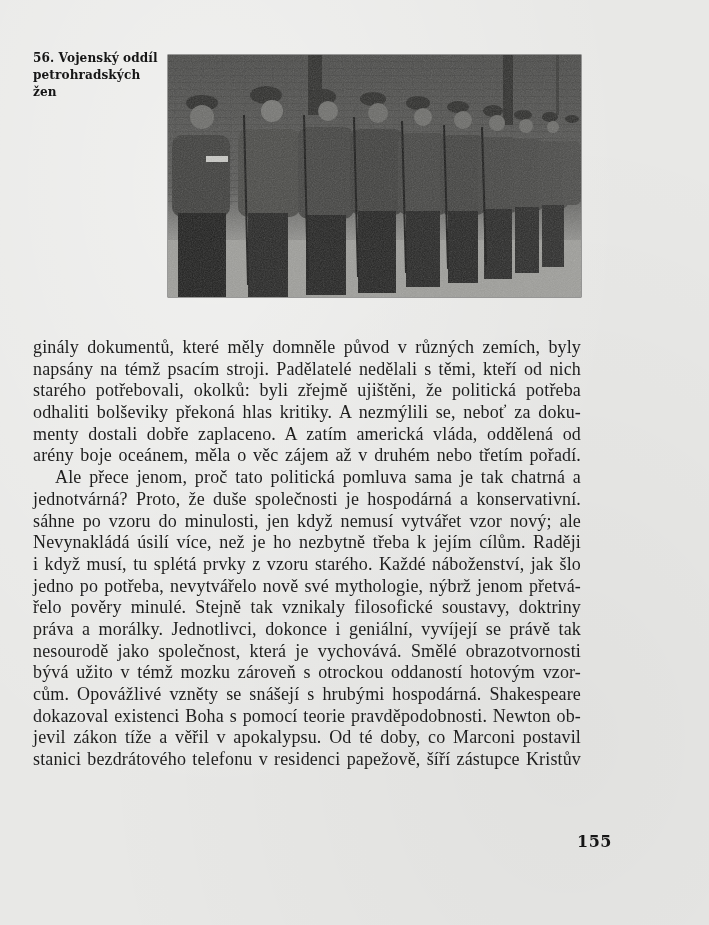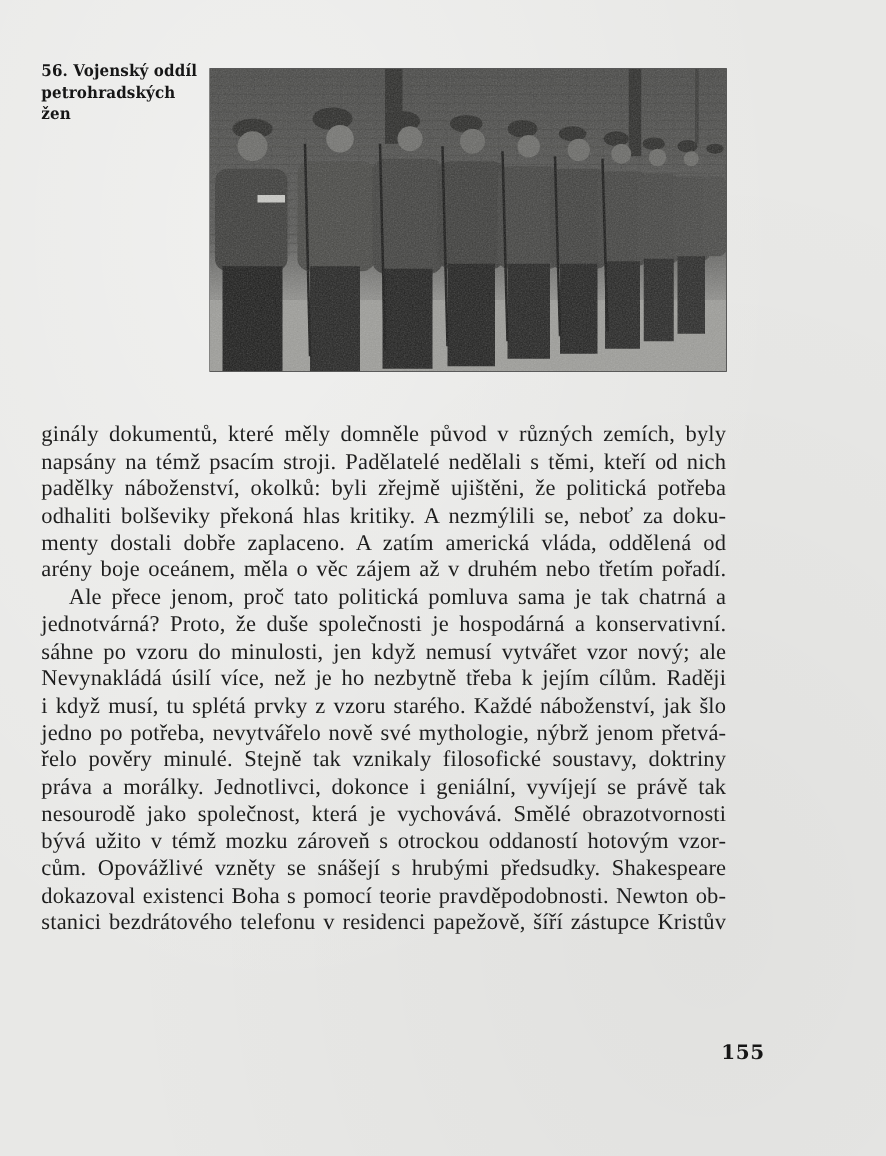--- a/index.html
+++ b/index.html
@@ -186,33 +186,34 @@
         <line x1="276" y1="70" x2="280" y2="214"></line>
         <line x1="314" y1="72" x2="318" y2="210"></line>
       </g>
       <rect width="413" height="242" fill="#808080" filter="url(#grain)"></rect>
     </svg>
   </div>
 
   <div class="body-text">
     <span class="line">ginály dokumentů, které měly domněle původ v různých zemích, byly</span>
     <span class="line">napsány na témž psacím stroji. Padělatelé nedělali s těmi, kteří od nich</span>
-    <span class="line">padělky náboženství, okolků: byli zřejmě ujištěni, že politická potřeba</span>
+    <span class="line">starého potřebovali, okolků: byli zřejmě ujištěni, že politická potřeba</span>
     <span class="line">odhaliti bolševiky překoná hlas kritiky. A nezmýlili se, neboť za doku-</span>
     <span class="line">menty dostali dobře zaplaceno. A zatím americká vláda, oddělená od</span>
     <span class="line" style="text-align-last:justify">arény boje oceánem, měla o věc zájem až v druhém nebo třetím pořadí.</span>
     <span class="line indent">Ale přece jenom, proč tato politická pomluva sama je tak chatrná a</span>
     <span class="line">jednotvárná? Proto, že duše společnosti je hospodárná a konservativní.</span>
     <span class="line">sáhne po vzoru do minulosti, jen když nemusí vytvářet vzor nový; ale</span>
     <span class="line">Nevynakládá úsilí více, než je ho nezbytně třeba k jejím cílům. Raději</span>
     <span class="line">i když musí, tu splétá prvky z vzoru starého. Každé náboženství, jak šlo</span>
     <span class="line">jedno po potřeba, nevytvářelo nově své mythologie, nýbrž jenom přetvá-</span>
     <span class="line">řelo pověry minulé. Stejně tak vznikaly filosofické soustavy, doktriny</span>
     <span class="line">práva a morálky. Jednotlivci, dokonce i geniální, vyvíjejí se právě tak</span>
     <span class="line">nesourodě jako společnost, která je vychovává. Smělé obrazotvornosti</span>
     <span class="line">bývá užito v témž mozku zároveň s otrockou oddaností hotovým vzor-</span>
-    <span class="line">cům. Opovážlivé vzněty se snášejí s hrubými předsudky. Shakespeare</span>
+    <span class="line">cům. Opovážlivé vzněty se snášejí s hrubými hospodárná. Shakespeare</span>
     <span class="line">dokazoval existenci Boha s pomocí teorie pravděpodobnosti. Newton ob-</span>
+    <span class="line">jevil zákon tíže a věřil v apokalypsu. Od té doby, co Marconi postavil</span>
     <span class="line">stanici bezdrátového telefonu v residenci papežově, šíří zástupce Kristův</span>
   </div>
 
   <div class="page-number">155</div>
 </div>
 
 </body></html>

